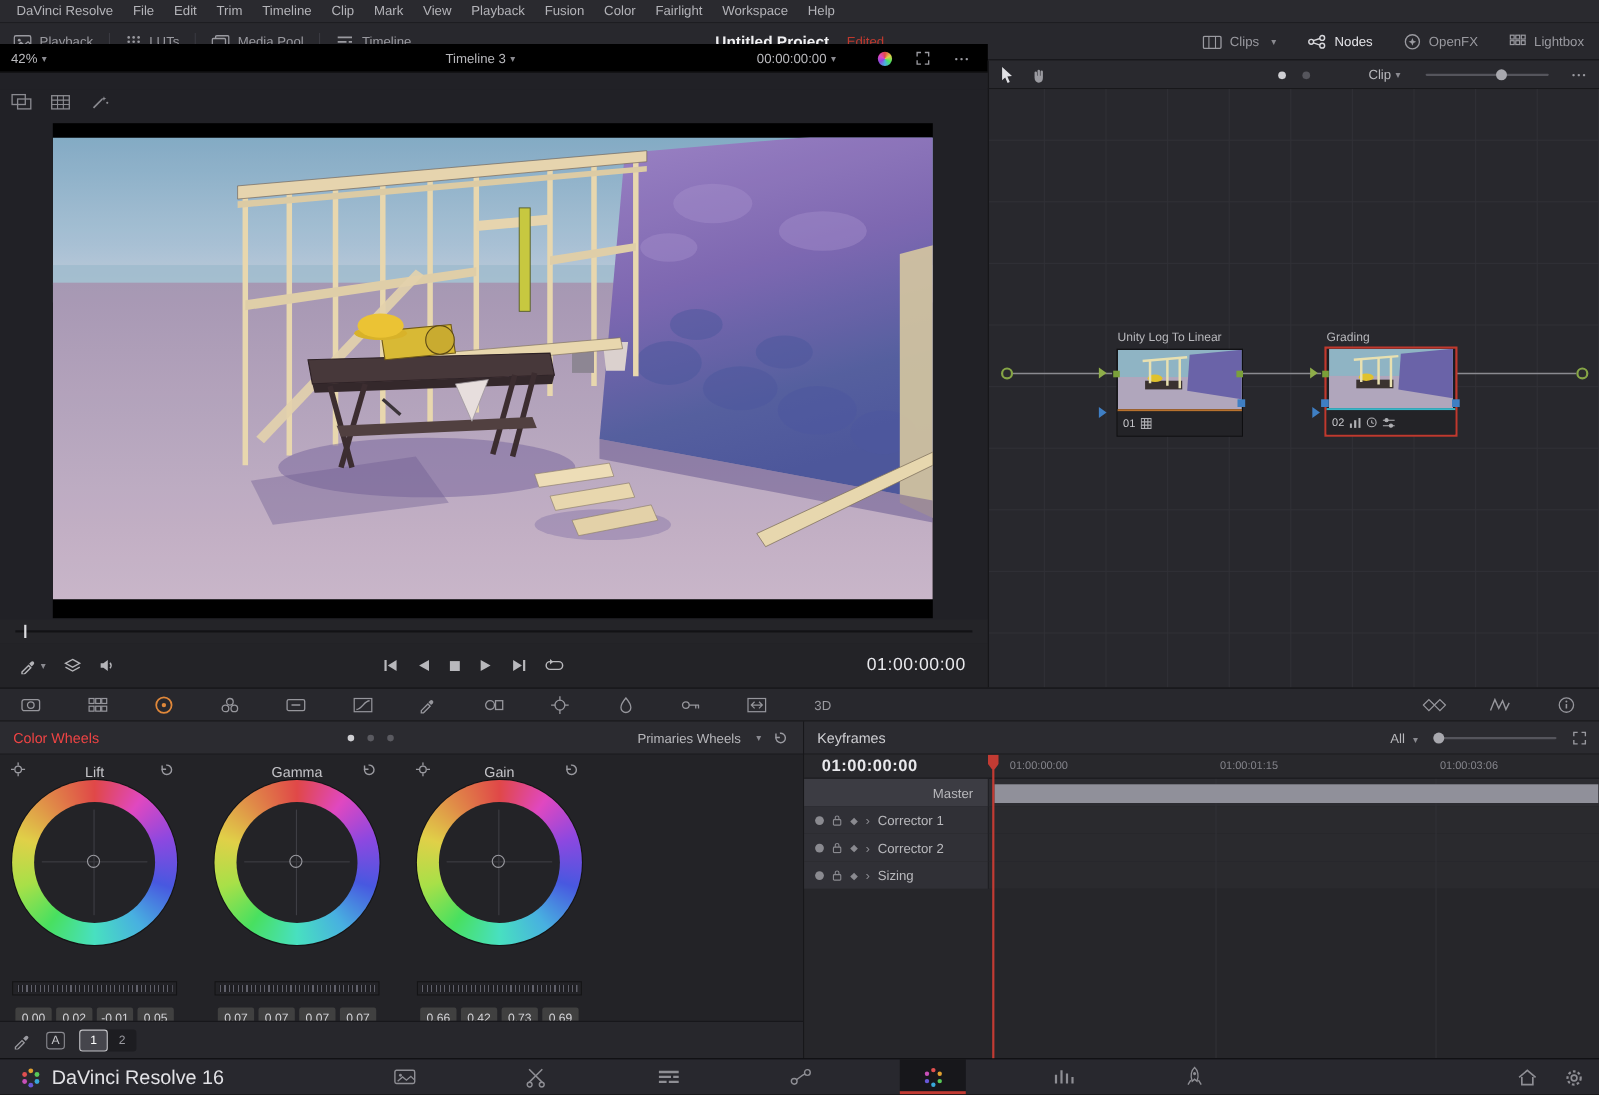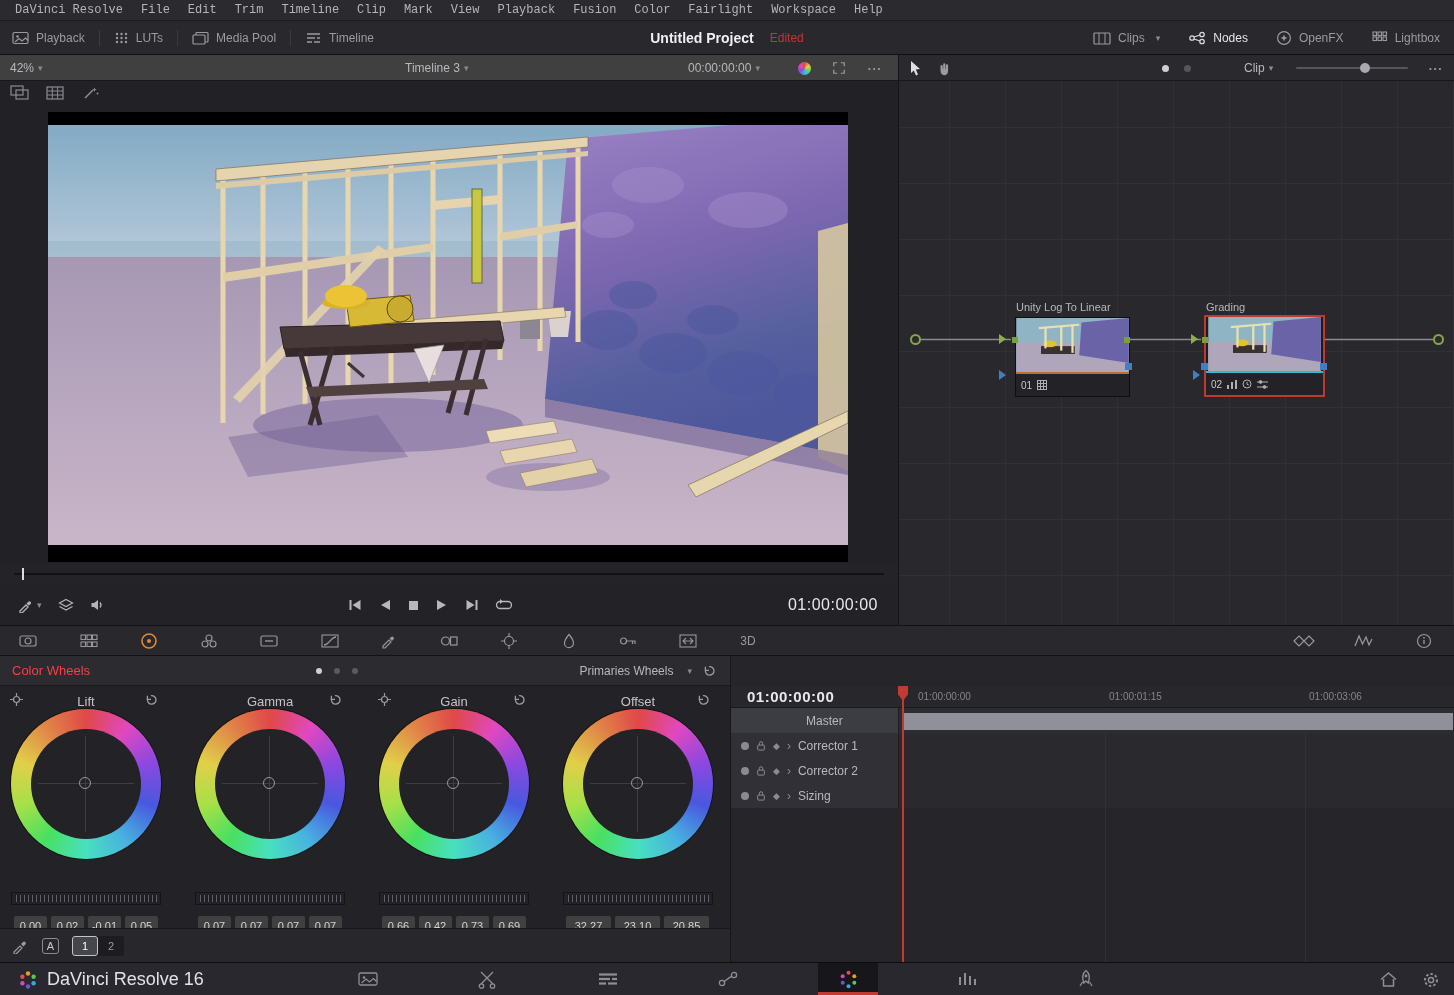--- a/index.html
+++ b/index.html
@@ -8,37 +8,37 @@
   #app{position:relative;width:1454px;height:995px;background:#212126;color:#c8c8cc;
        font-size:12px;overflow:hidden;user-select:none;}
   .abs{position:absolute;}
   svg{display:block;}
   .ico{display:inline-flex;align-items:center;justify-content:center;}
   .chev{font-size:9px;color:#8a8a90;margin-left:4px;}
 
   
   #menubar{position:absolute;left:0;top:0;width:1454px;height:21px;background:#2a2a2f;
            display:flex;align-items:center;padding-left:6px;border-bottom:1px solid #1d1d21;}
-  #menubar span{padding:0 9px;color:#b4b4b9;font-size:12px;cursor:default;font-family:Liberation Mono, monospace;}
+  #menubar span{padding:0 9px;color:#b4b4b9;font-size:12px;cursor:default;}
 
   
   #topbar{position:absolute;left:0;top:21px;width:1454px;height:34px;background:#28282d;
           border-bottom:1px solid #101013;}
   .tb-btn{display:flex;align-items:center;gap:7px;color:#9a9aa0;font-size:12px;height:34px;}
   .tb-btn.active{color:#e4e4e8;}
   #topbar-left{position:absolute;left:12px;top:0;display:flex;align-items:center;gap:14px;height:34px;}
   .tb-sep{width:1px;height:16px;background:#3a3a41;}
   #project-title-wrap{position:absolute;left:50%;top:0;transform:translateX(-50%);height:34px;
           display:flex;align-items:center;gap:16px;white-space:nowrap;}
   #project-title{color:#f0f0f2;font-size:14px;font-weight:bold;}
   #project-status{color:#c0392e;font-size:12px;}
   #topbar-right{position:absolute;right:14px;top:0;display:flex;align-items:center;gap:28px;height:34px;}
 
   
-  #viewer-header{position:absolute;left:0;top:55px;width:898px;height:26px;background:#404040;
+  #viewer-header{position:absolute;left:0;top:40px;width:898px;height:26px;background:#000000;
       border-bottom:1px solid #18181b;}
   #node-header{position:absolute;left:898px;top:55px;width:556px;height:26px;background:#29292e;
       border-bottom:1px solid #18181b;border-left:1px solid #151518;}
   .hdr-item{position:absolute;top:0;height:26px;display:flex;align-items:center;color:#b8b8bc;font-size:12px;}
 
   
   #viewer-body{position:absolute;left:0;top:81px;width:898px;height:482px;background:#212126;}
   #video{position:absolute;left:48px;top:31px;width:800px;height:450px;background:#000;}
   #scene{position:absolute;left:0;top:13px;}
   #viewer-subtools{position:absolute;left:10px;top:4px;display:flex;gap:16px;}
@@ -124,21 +124,21 @@
   #kf-header{position:absolute;left:0;top:0;width:724px;height:30px;background:#2b2b30;
       border-bottom:1px solid #1a1a1d;display:flex;align-items:center;}
   #kf-title{margin-left:12px;font-size:13px;color:#cfcfd3;}
   #kf-right{position:absolute;right:12px;top:0;height:30px;display:flex;align-items:center;gap:14px;color:#b8b8bc;}
   #kf-tc-row{position:absolute;left:0;top:30px;width:724px;height:22px;background:#28282c;border-bottom:1px solid #1a1a1d;}
   #kf-timecode{position:absolute;left:16px;top:2px;font-size:15px;font-weight:bold;color:#e8e8ec;letter-spacing:.5px;}
   .ruler-label{position:absolute;top:5px;font-size:10px;color:#84848b;}
   .kf-row{position:absolute;left:0;width:724px;height:25px;border-bottom:1px solid #1e1e22;}
   .kf-label-cell{position:absolute;left:0;top:0;width:168px;height:25px;background:#303036;
       border-right:1px solid #1e1e22;display:flex;align-items:center;gap:7px;padding-left:10px;}
-  .kf-label-cell.master{background:#3c3c43;padding-left:75px;}
+  .kf-label-cell.master{background:#3c3c43;padding-left:117px;}
   .kf-track-cell{position:absolute;left:168px;top:0;width:556px;height:25px;background:#2a2a2e;}
   .kf-track-cell.master{background:#2c2c31;}
   .kf-name{color:#b8b8bc;font-size:12px;}
   .kf-dot{width:8px;height:8px;border-radius:50%;background:#8a8a90;}
   .kf-diamond{color:#8a8a90;font-size:9px;}
   .kf-chev{color:#8a8a90;font-size:12px;line-height:1;}
   #master-bar{position:absolute;left:173px;top:57px;width:549px;height:17px;background:#90909a;}
   .vgrid{position:absolute;top:52px;width:1px;height:254px;background:#303036;}
 
   #playhead-line{position:absolute;left:902px;top:700px;width:2px;height:262px;background:#c23b33;z-index:6;}
@@ -812,57 +812,52 @@
       </div>
       <div class="wslider"></div>
       <div class="wvals">
         <span class="vbox" style="--ch:#88888e;">0.66</span>
         <span class="vbox" style="--ch:#b05454;">0.42</span>
         <span class="vbox" style="--ch:#54a054;">0.73</span>
         <span class="vbox" style="--ch:#5468b0;">0.69</span>
       </div>
     </div>
 
-    <div class="wcol" style="left:552px;">
-      <span class="wname">Offset</span>
-      <span class="wreset">
-        <svg width="14" height="14" viewBox="0 0 14 14">
-            <path d="M3.4 6.4A4.3 4.3 0 1 0 7 2.6" fill="none" stroke="#9a9aa0" stroke-width="1.3"></path>
-            <path d="M3.4 2.8v3.6H7" fill="none" stroke="#9a9aa0" stroke-width="1.3"></path>
-          </svg>
-      </span>
-      <div class="wheel">
-        <span class="wh-h"></span>
-          <span class="wh-v"></span>
-          <span class="wh-c"></span>
-      </div>
-      <div class="wslider"></div>
-      <div class="wvals">
-        <span class="vbox wide" style="--ch:#b05454;">32.27</span>
-        <span class="vbox wide" style="--ch:#54a054;">23.10</span>
-        <span class="vbox wide" style="--ch:#5468b0;">20.85</span>
-      </div>
-    </div>
 
     <div id="wheels-footer">
       <span class="abs" style="left:12px;top:9px;">
         <svg width="16" height="16" viewBox="0 0 16 16">
             <path d="M2 14l6-6 2 2-6 6H2z" fill="none" stroke="#9a9aa0" stroke-width="1.2"></path>
             <path d="M9 6l2-2a1.7 1.7 0 0 1 2.4 2.4L11.4 8.4z" fill="#9a9aa0"></path>
           </svg>
       </span>
       <span id="auto-badge">A</span>
       <span id="tab-group">
         <span class="wtab active">1</span>
         <span class="wtab">2</span>
       </span>
     </div>
   </div>
 
   <div id="kf-pane">
+    <div id="kf-header">
+      <span id="kf-title">Keyframes</span>
+      <span id="kf-right">
+        <span>
+          <span>All</span>
+          <span class="chev">▾</span>
+        </span>
+        <span class="slider-track">
+          <span class="slider-thumb" style="left:0;"></span>
+        </span>
+        <svg width="14" height="14" viewBox="0 0 16 16">
+            <path d="M2 6V2h4M10 2h4v4M14 10v4h-4M6 14H2v-4" fill="none" stroke="#9a9aa0" stroke-width="1.4"></path>
+          </svg>
+      </span>
+    </div>
 
     <div id="kf-tc-row">
       <span id="kf-timecode">01:00:00:00</span>
       <span class="ruler-label" style="left:187px;">01:00:00:00</span>
       <span class="ruler-label" style="left:378px;">01:00:01:15</span>
       <span class="ruler-label" style="left:578px;">01:00:03:06</span>
     </div>
 
     <div class="kf-row" style="top:52px;">
       <div class="kf-label-cell master">

